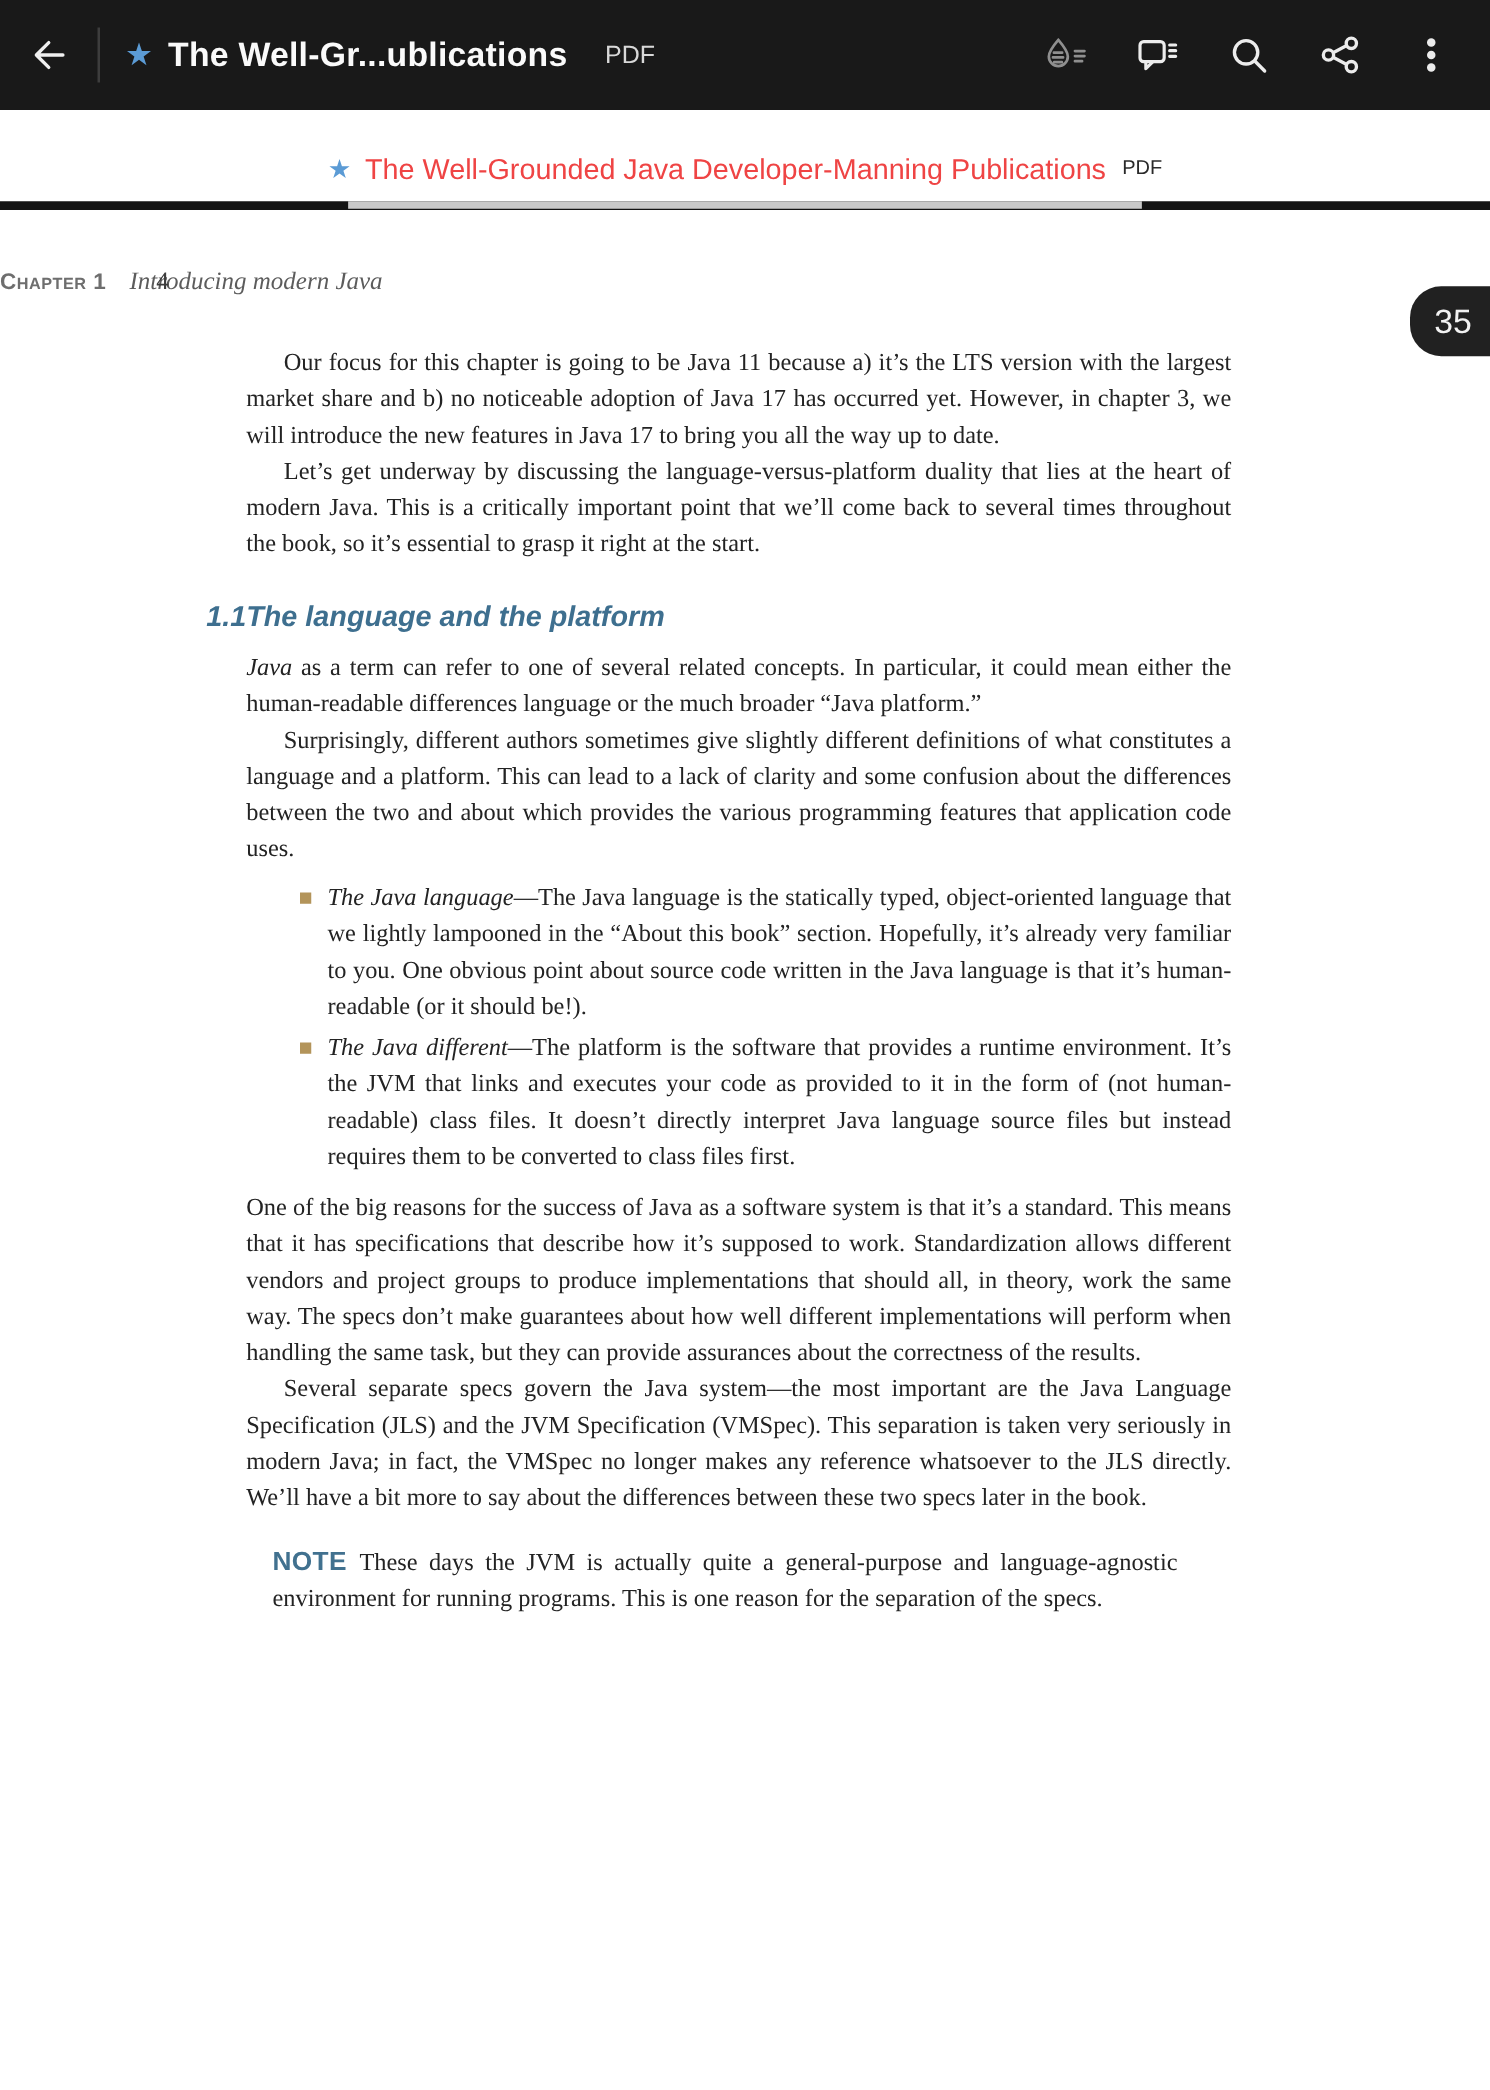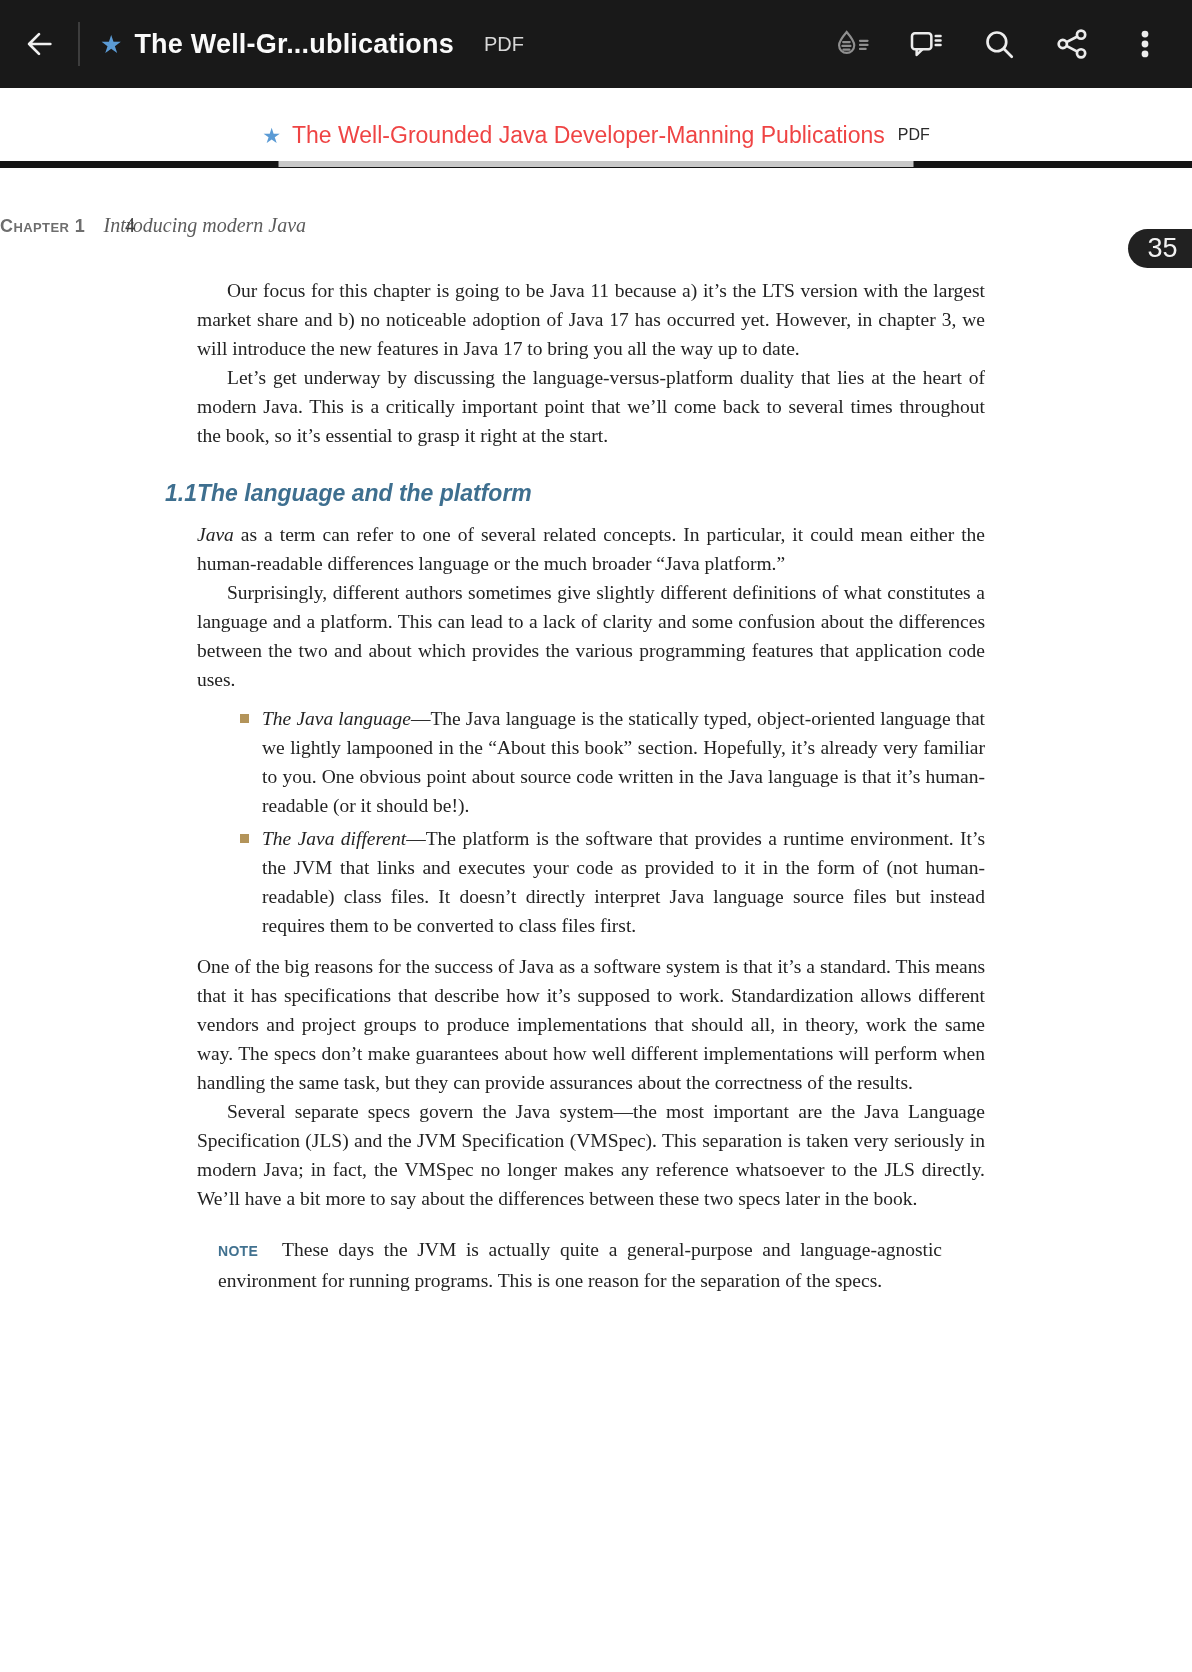--- a/index.html
+++ b/index.html
@@ -31,21 +31,21 @@
   .tab { display:flex; align-items:center; gap:11px; margin-top:14px; cursor:pointer; }
   .tab-star { color:var(--accent-star,#5b9bd5); font-size:21px; line-height:1; }
   .tab-title { color:#ef4444; font-size:23px; white-space:nowrap; }
   .tab-doctype { color:#2a2a2a; font-size:16px; margin-left:2px; }
   .tab-underline { position:absolute; bottom:0; left:0; right:0; height:7px; background:var(--line-dark,#141414); }
   .tab-indicator { position:absolute; bottom:1px; left:50%; transform:translateX(-50%); width:635px; height:6px; background:var(--tab-underline,#c9c9c9); }
 
   
   .pdf-page { position:relative; height:1504px; background:#ffffff; }
   .page-badge {
-    position:absolute; top:15px; right:0; width:64px; height:39px;
+    position:absolute; top:15px; right:0; width:64px; height:56px;
     background:var(--badge-bg,#212121); border-radius:25px 0 0 25px;
     color:#f2f2f2; font-size:27px; display:flex; align-items:center; justify-content:center;
     padding-left:5px; box-sizing:border-box;
   }
 
   .running-header { margin-top:46px; position:relative; height:28px; }
   .folio {
     position:absolute; left:125px; top:0;
     font-family:"Liberation Serif","DejaVu Serif",serif; font-size:20px; color:#3c3c3c;
   }
@@ -76,21 +76,21 @@
   .bullets { list-style:none; margin:10px 0 12px; padding:0; }
   .bullets li { position:relative; padding-left:65px; margin:4px 0 3px; }
   .bullets li::before {
     content:""; position:absolute; left:43px; top:10px; width:9px; height:9px;
     background:var(--bullet-gold,#b3945a);
   }
 
   .note { margin:22px 0 0 21px; width:724px; }
   .note-label {
     font-family:"Liberation Sans","DejaVu Sans",sans-serif; font-weight:bold;
-    font-size:14px; color:var(--note-blue,#41718f); letter-spacing:.3px; margin-right:24px;
+    font-size:21px; color:var(--note-blue,#41718f); letter-spacing:.3px; margin-right:10px;
   }
 
   svg { display:block; }
 </style>
 </head>
 <body>
 
 <header class="appbar">
   <button class="icon-btn">
     <span>

